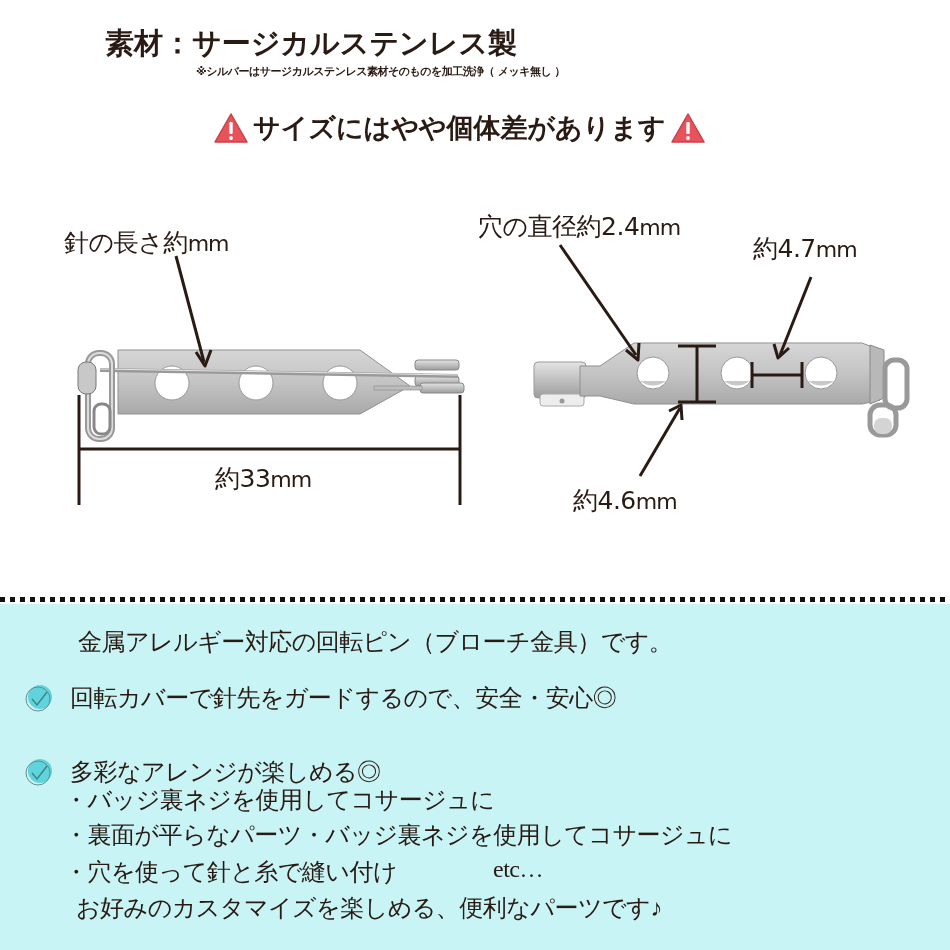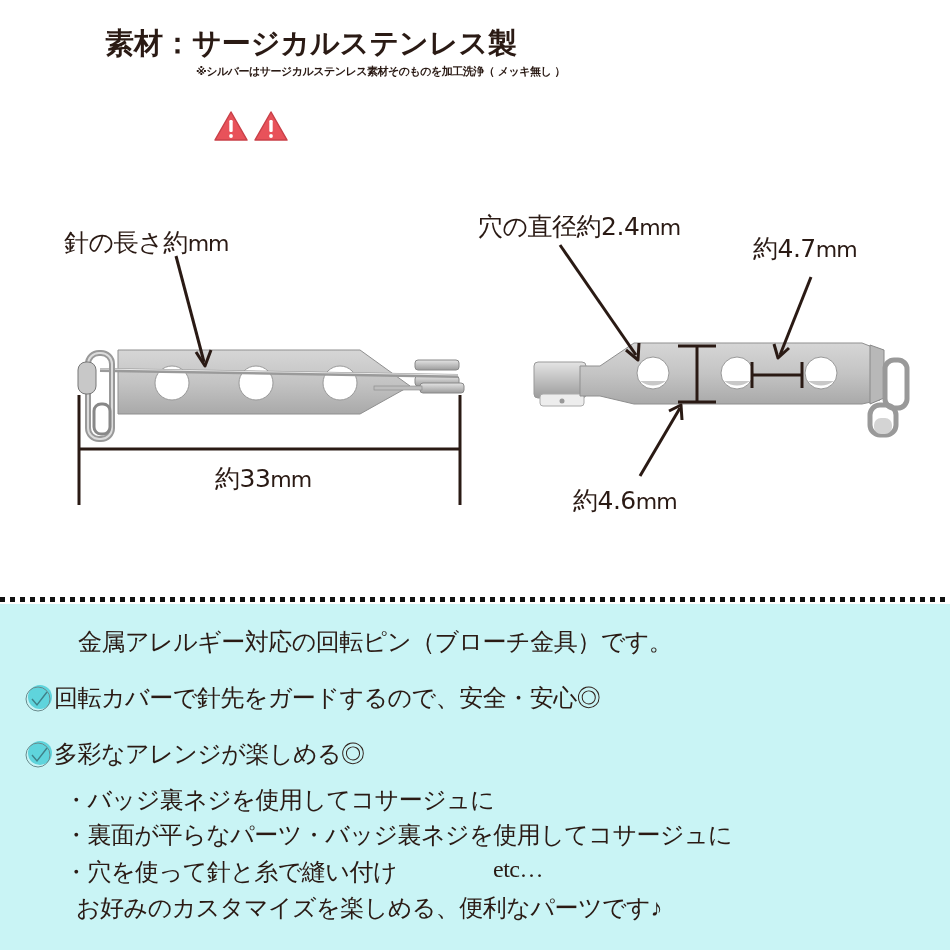--- a/index.html
+++ b/index.html
@@ -31,33 +31,34 @@
   }
   .dots {
     left: 0; top: 597px; width: 950px; height: 5px;
     background-image: linear-gradient(to right, #111 0, #111 5px, transparent 5px, transparent 10px);
     background-size: 10px 5px;
   }
   .btxt { font-size: 24px; white-space: nowrap; letter-spacing: -0.5px; font-family: Liberation Serif, serif; }
   .check {
     width: 30px; height: 30px;
   }
-  .check-row { display: flex; align-items: center; gap: 0; }
+  .check-row { display: flex; align-items: center; gap: 16px; }
 </style>
 </head>
 <body>
 
 <div class="abs title">素材：サージカルステンレス製</div>
 <div class="abs subtitle">※シルバーはサージカルステンレス素材そのものを加工洗浄（ メッキ無し ）</div>
 <div class="abs warning">
   <svg width="36" height="32" viewBox="0 0 36 32">
     <path d="M18 2 L34 30 L2 30 Z" fill="#e8525a" stroke="#c94048" stroke-width="1.5" stroke-linejoin="round"></path>
     <rect x="16.3" y="10" width="3.4" height="12" rx="1.2" fill="#fff"></rect>
     <circle cx="18" cy="26" r="1.9" fill="#fff"></circle>
   </svg>
+  <span>サイズにはやや個体差があります</span>
   <svg width="36" height="32" viewBox="0 0 36 32">
     <path d="M18 2 L34 30 L2 30 Z" fill="#e8525a" stroke="#c94048" stroke-width="1.5" stroke-linejoin="round"></path>
     <rect x="16.3" y="10" width="3.4" height="12" rx="1.2" fill="#fff"></rect>
     <circle cx="18" cy="26" r="1.9" fill="#fff"></circle>
   </svg>
 </div>
 
 <svg class="abs" style="left:0;top:0" width="950" height="600" viewBox="0 0 950 600">
   <defs>
     <linearGradient id="steel" x1="0" y1="0" x2="0" y2="1">
@@ -172,21 +173,21 @@
 
 <div class="abs btxt check-row" style="left:24px;top:682px">
   <svg class="check" viewBox="0 0 30 30">
     <circle cx="16" cy="14" r="12" fill="#5fd4dc"></circle>
     <circle cx="14" cy="16" r="12" fill="none" stroke="#6a8a8c" stroke-width="1"></circle>
     <path d="M8 16 L13 22 L23 9" fill="none" stroke="#3f8088" stroke-width="1.4"></path>
   </svg>
   <span>回転カバーで針先をガードするので、安全・安心◎</span>
 </div>
 
-<div class="abs btxt check-row" style="left:24px;top:738px">
+<div class="abs btxt check-row" style="left:24px;top:756px">
   <svg class="check" viewBox="0 0 30 30">
     <circle cx="16" cy="14" r="12" fill="#5fd4dc"></circle>
     <circle cx="14" cy="16" r="12" fill="none" stroke="#6a8a8c" stroke-width="1"></circle>
     <path d="M8 16 L13 22 L23 9" fill="none" stroke="#3f8088" stroke-width="1.4"></path>
   </svg>
   <span>多彩なアレンジが楽しめる◎</span>
 </div>
 
 <div class="abs btxt" style="left:64px;top:784px">・バッジ裏ネジを使用してコサージュに</div>
 <div class="abs btxt" style="left:64px;top:819px">・裏面が平らなパーツ・バッジ裏ネジを使用してコサージュに</div>

